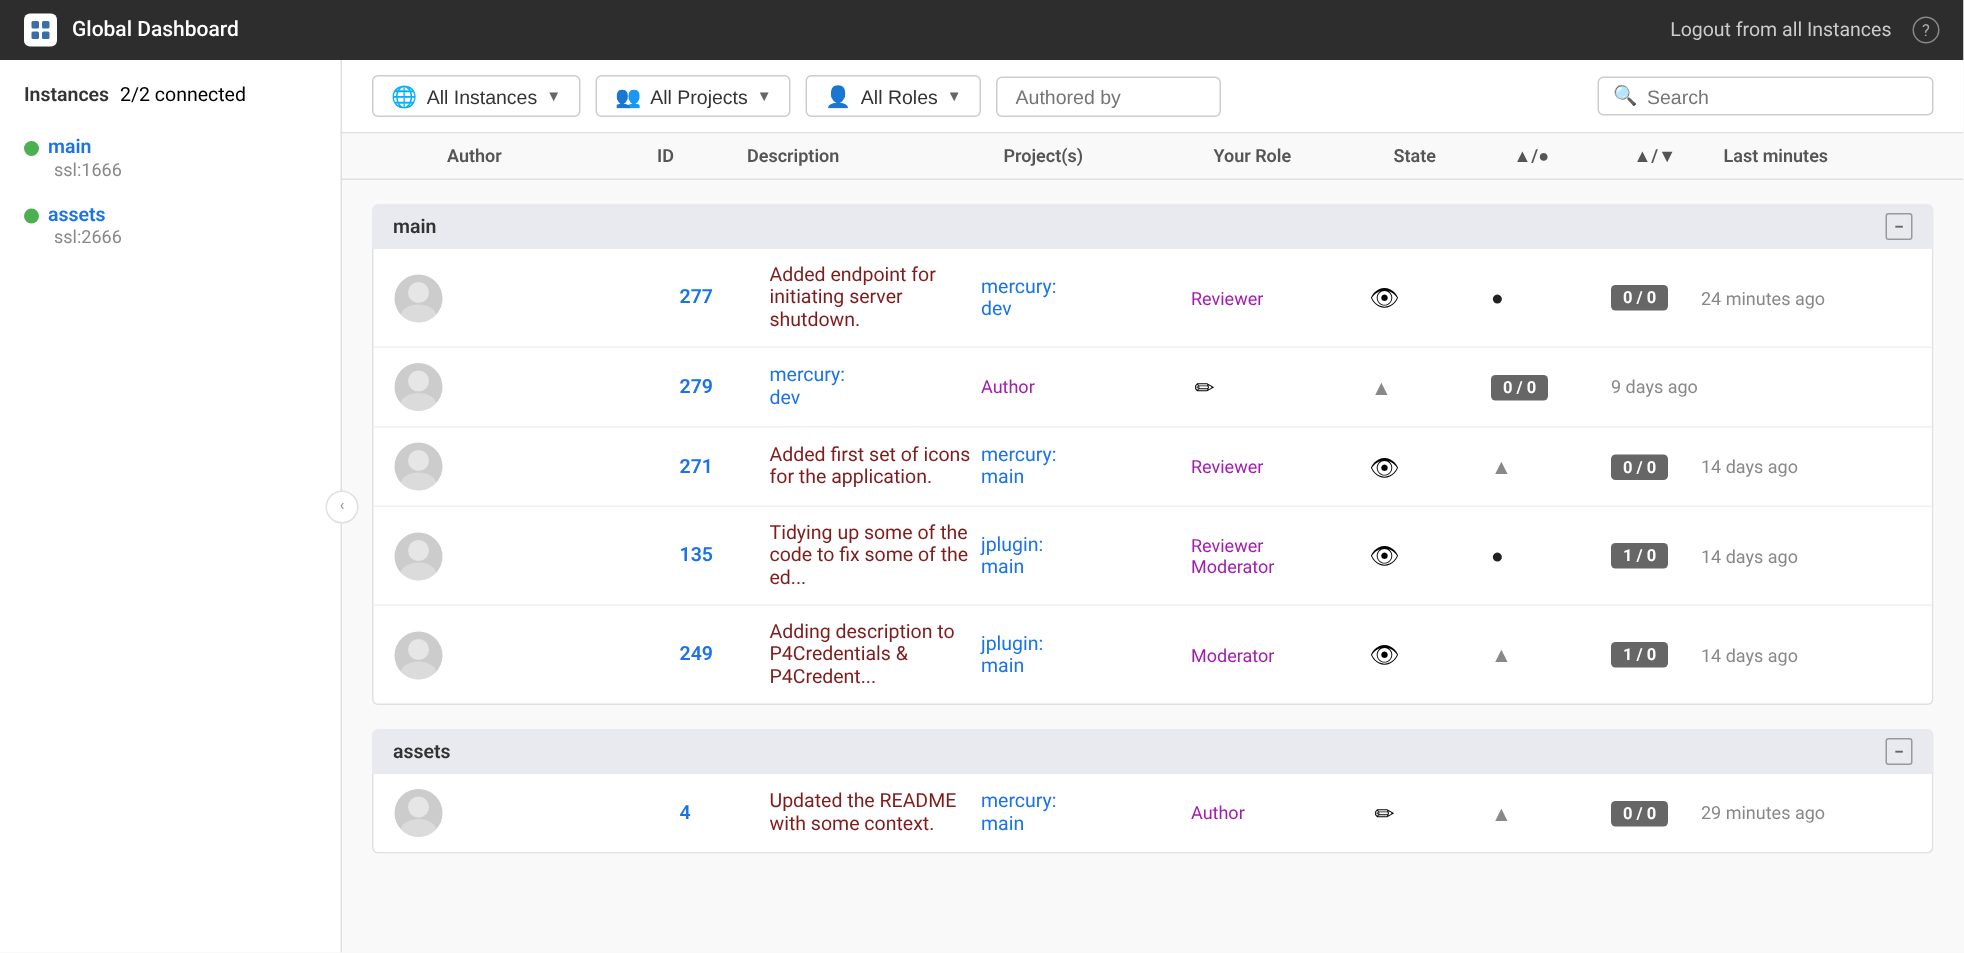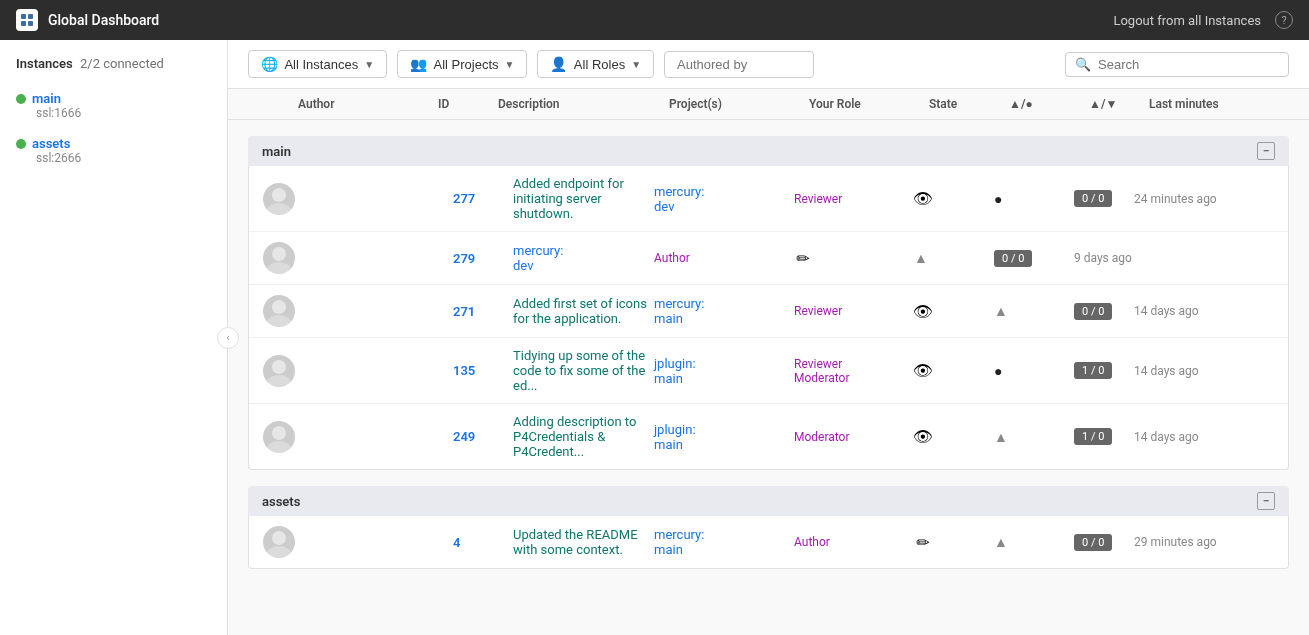--- a/index.html
+++ b/index.html
@@ -38,21 +38,21 @@
       padding: 16px 0;
       flex-shrink: 0;
       position: relative;
     }
     .sidebar-title {
       padding: 0 16px 12px;
       font-size: 13px;
       font-weight: 600;
       color: #333;
     }
-    .sidebar-subtitle { font-weight: 400; color: #737373; margin-left: 4px; }
+    .sidebar-subtitle { font-weight: 400; color: #000000; margin-left: 4px; }
     .sidebar-instance {
       padding: 8px 16px;
       cursor: pointer;
     }
     .instance-name { display: flex; align-items: center; gap: 6px; font-weight: 600; color: #1a73e8; font-size: 13px; }
     .instance-url { color: #888; font-size: 12px; margin-left: 20px; }
     .dot { width: 10px; height: 10px; border-radius: 50%; background: #4caf50; flex-shrink: 0; }
 
     .collapse-btn {
       position: absolute;
@@ -180,31 +180,31 @@
       flex-shrink: 0;
     }
     .avatar-1 { background: #9e6b4a; }
     .avatar-2 { background: #5c7a99; }
     .avatar-3 { background: #2c3e50; }
     .avatar-4 { background: #c0765a; }
     .avatar-5 { background: #b88b6a; }
     .avatar-6 { background: #7a8fa0; }
 
     .mr-id { color: #1a73e8; font-weight: 600; }
-    .mr-desc { color: #0f766e; }
+    .mr-desc { color: #7f1d1d; }
     .mr-project { color: #1a73e8; }
     .mr-role { color: #a21caf; font-size: 12px; }
     .mr-time { color: #888; font-size: 12px; }
 
     .badge {
       display: inline-block;
       padding: 2px 8px;
       border-radius: 3px;
       font-size: 11px;
-      font-weight: 400;
+      font-weight: 700;
       background: #666;
       color: #fff;
     }
 
     .state-icon {
       width: 18px; height: 18px;
       display: inline-flex; align-items: center; justify-content: center;
       font-size: 14px;
     }
 

